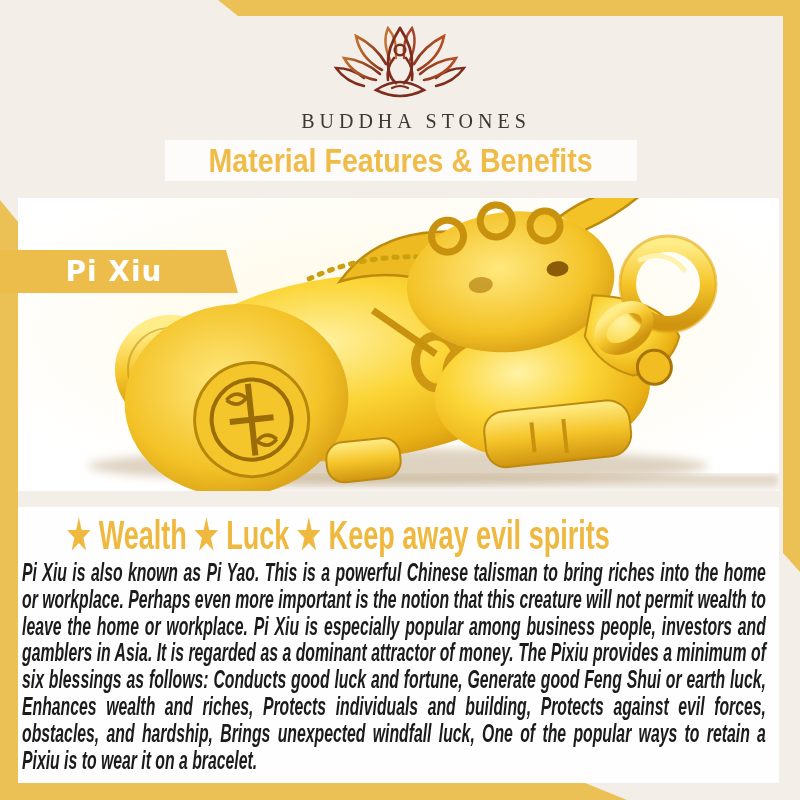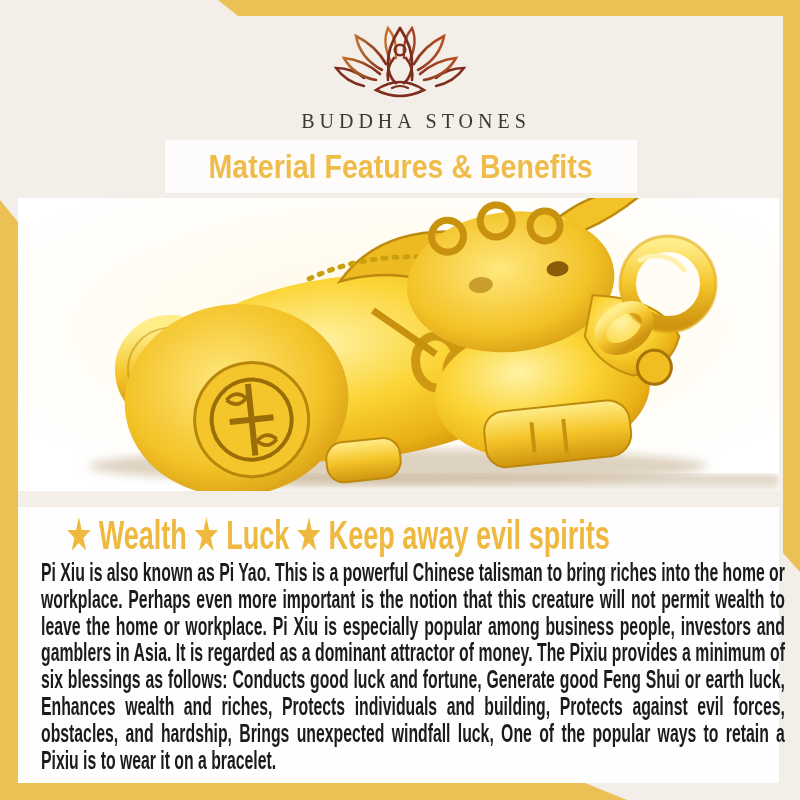--- a/index.html
+++ b/index.html
@@ -20,41 +20,41 @@
     clip-path:polygon(0 0,100% 22px,100% 100%,0 100%);}
   .band-bottom{position:absolute;top:783px;left:0;width:800px;height:17px;background:var(--frame-yellow);
     clip-path:polygon(0 0,585px 0,627px 100%,0 100%);}
 
   
   .logo{position:absolute;left:330px;top:24px;width:140px;height:88px;}
   .brand-name{position:absolute;left:16px;top:110px;width:800px;text-align:center;
     font-family:"Liberation Serif",serif;font-size:20px;letter-spacing:5px;color:var(--brand-text);}
 
   
-  .title-banner{position:absolute;left:165px;top:140px;width:472px;height:53px;background:#fdfcfa;
+  .title-banner{position:absolute;left:165px;top:140px;width:472px;height:41px;background:#fdfcfa;
     display:flex;align-items:center;justify-content:center;overflow:visible;}
   .title-banner .scale{white-space:nowrap;font-weight:bold;font-size:34px;color:var(--gold-text);
     transform:scaleX(.84);transform-origin:center;letter-spacing:0px;}
 
   
   .photo-panel{position:absolute;left:18px;top:198px;width:761px;height:293px;background:#ffffff;overflow:hidden;}
   .photo-panel svg{display:block;}
   .pixiu-banner{position:absolute;left:0;top:250px;width:238px;height:43px;background:var(--banner-yellow);
     clip-path:polygon(0 0,226px 0,238px 100%,0 100%);
     display:flex;align-items:center;justify-content:center;}
   .pixiu-banner .cap{font-family:"DejaVu Sans",sans-serif;font-weight:bold;font-size:28px;color:#ffffff;
     padding-right:10px;letter-spacing:1px;}
 
   
   .text-panel{position:absolute;left:18px;top:507px;width:761px;height:276px;background:#fefefe;}
   .benefits-heading{position:absolute;left:0;top:2px;width:641px;height:52px;
     display:flex;align-items:center;justify-content:center;overflow:visible;}
   .benefits-heading .scale{white-space:nowrap;font-weight:bold;font-size:41px;color:var(--heading-gold);
     transform:scaleX(.66);transform-origin:center;}
-  .desc-wrap{position:absolute;left:23px;top:52px;width:744px;overflow:visible;}
+  .desc-wrap{position:absolute;left:4px;top:52px;width:744px;overflow:visible;font-style:italic;}
   .desc{width:1178px;transform:scaleX(.6315);transform-origin:left top;
     font-weight:bold;font-size:25px;line-height:26.8px;color:var(--body-text);text-align:justify;}
 </style>
 </head>
 <body>
 
 <div class="page">
 
   <div class="band-top"></div>
   <div class="strip-right"></div>
@@ -183,20 +183,23 @@
         <path d="M506,268 v-30 M538,272 v-34" stroke="#c9920e" stroke-width="4" fill="none"></path>
       </g>
 
       <circle cx="650" cy="86" r="40" fill="none" stroke="url(#goldL)" stroke-width="16"></circle>
       <circle cx="650" cy="86" r="48" fill="none" stroke="#e3a814" stroke-width="3" opacity="0.6"></circle>
       <ellipse cx="606" cy="130" rx="26" ry="18" fill="none" stroke="url(#goldL)" stroke-width="12" transform="rotate(-35 606 130)"></ellipse>
       <path d="M622,62 a34,34 0 0 1 44,10" fill="none" stroke="#fff2ae" stroke-width="5" stroke-linecap="round"></path>
     </svg>
   </div>
 
+  <div class="pixiu-banner">
+    <div class="cap">Pi Xiu</div>
+  </div>
 
   <div class="text-panel">
     <div class="benefits-heading">
       <div class="scale">★  Wealth ★  Luck ★  Keep away evil spirits</div>
     </div>
     <div class="desc-wrap">
       <div class="desc">Pi Xiu is also known as Pi Yao. This is a powerful Chinese talisman to bring riches into the home or workplace. Perhaps even more important is the notion that this creature will not permit wealth to leave the home or workplace. Pi Xiu is especially popular among business people, investors and gamblers in Asia. It is regarded as a dominant attractor of money. The Pixiu provides a minimum of six blessings as follows: Conducts good luck and fortune, Generate good Feng Shui or earth luck, Enhances wealth and riches, Protects individuals and building, Protects against evil forces, obstacles, and hardship, Brings unexpected windfall luck, One of the popular ways to retain a Pixiu is to wear it on a bracelet.</div>
     </div>
   </div>
 

